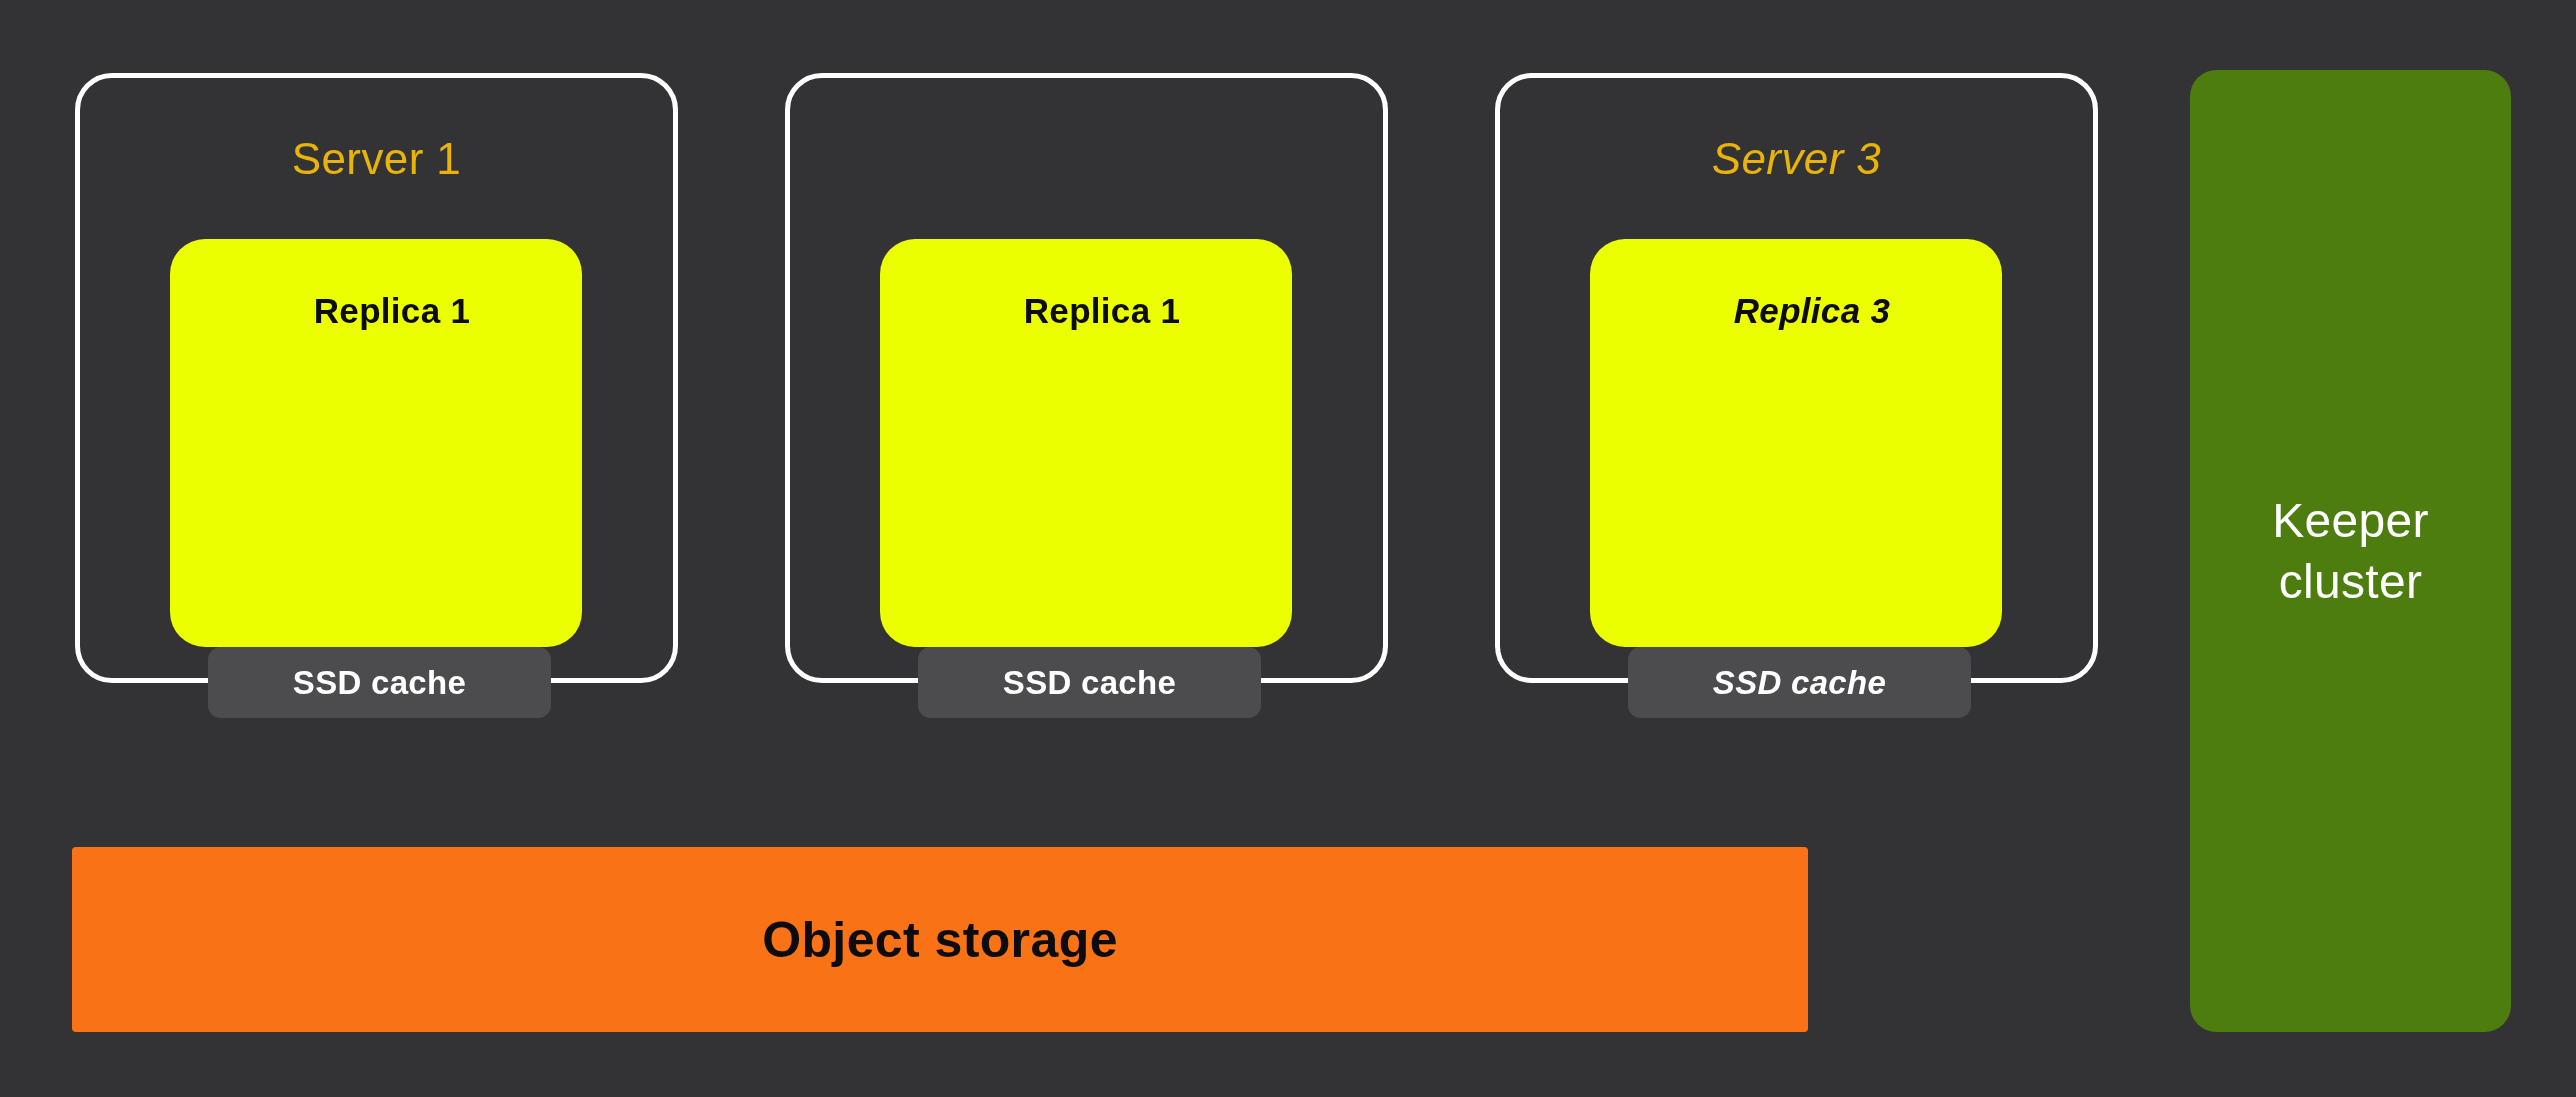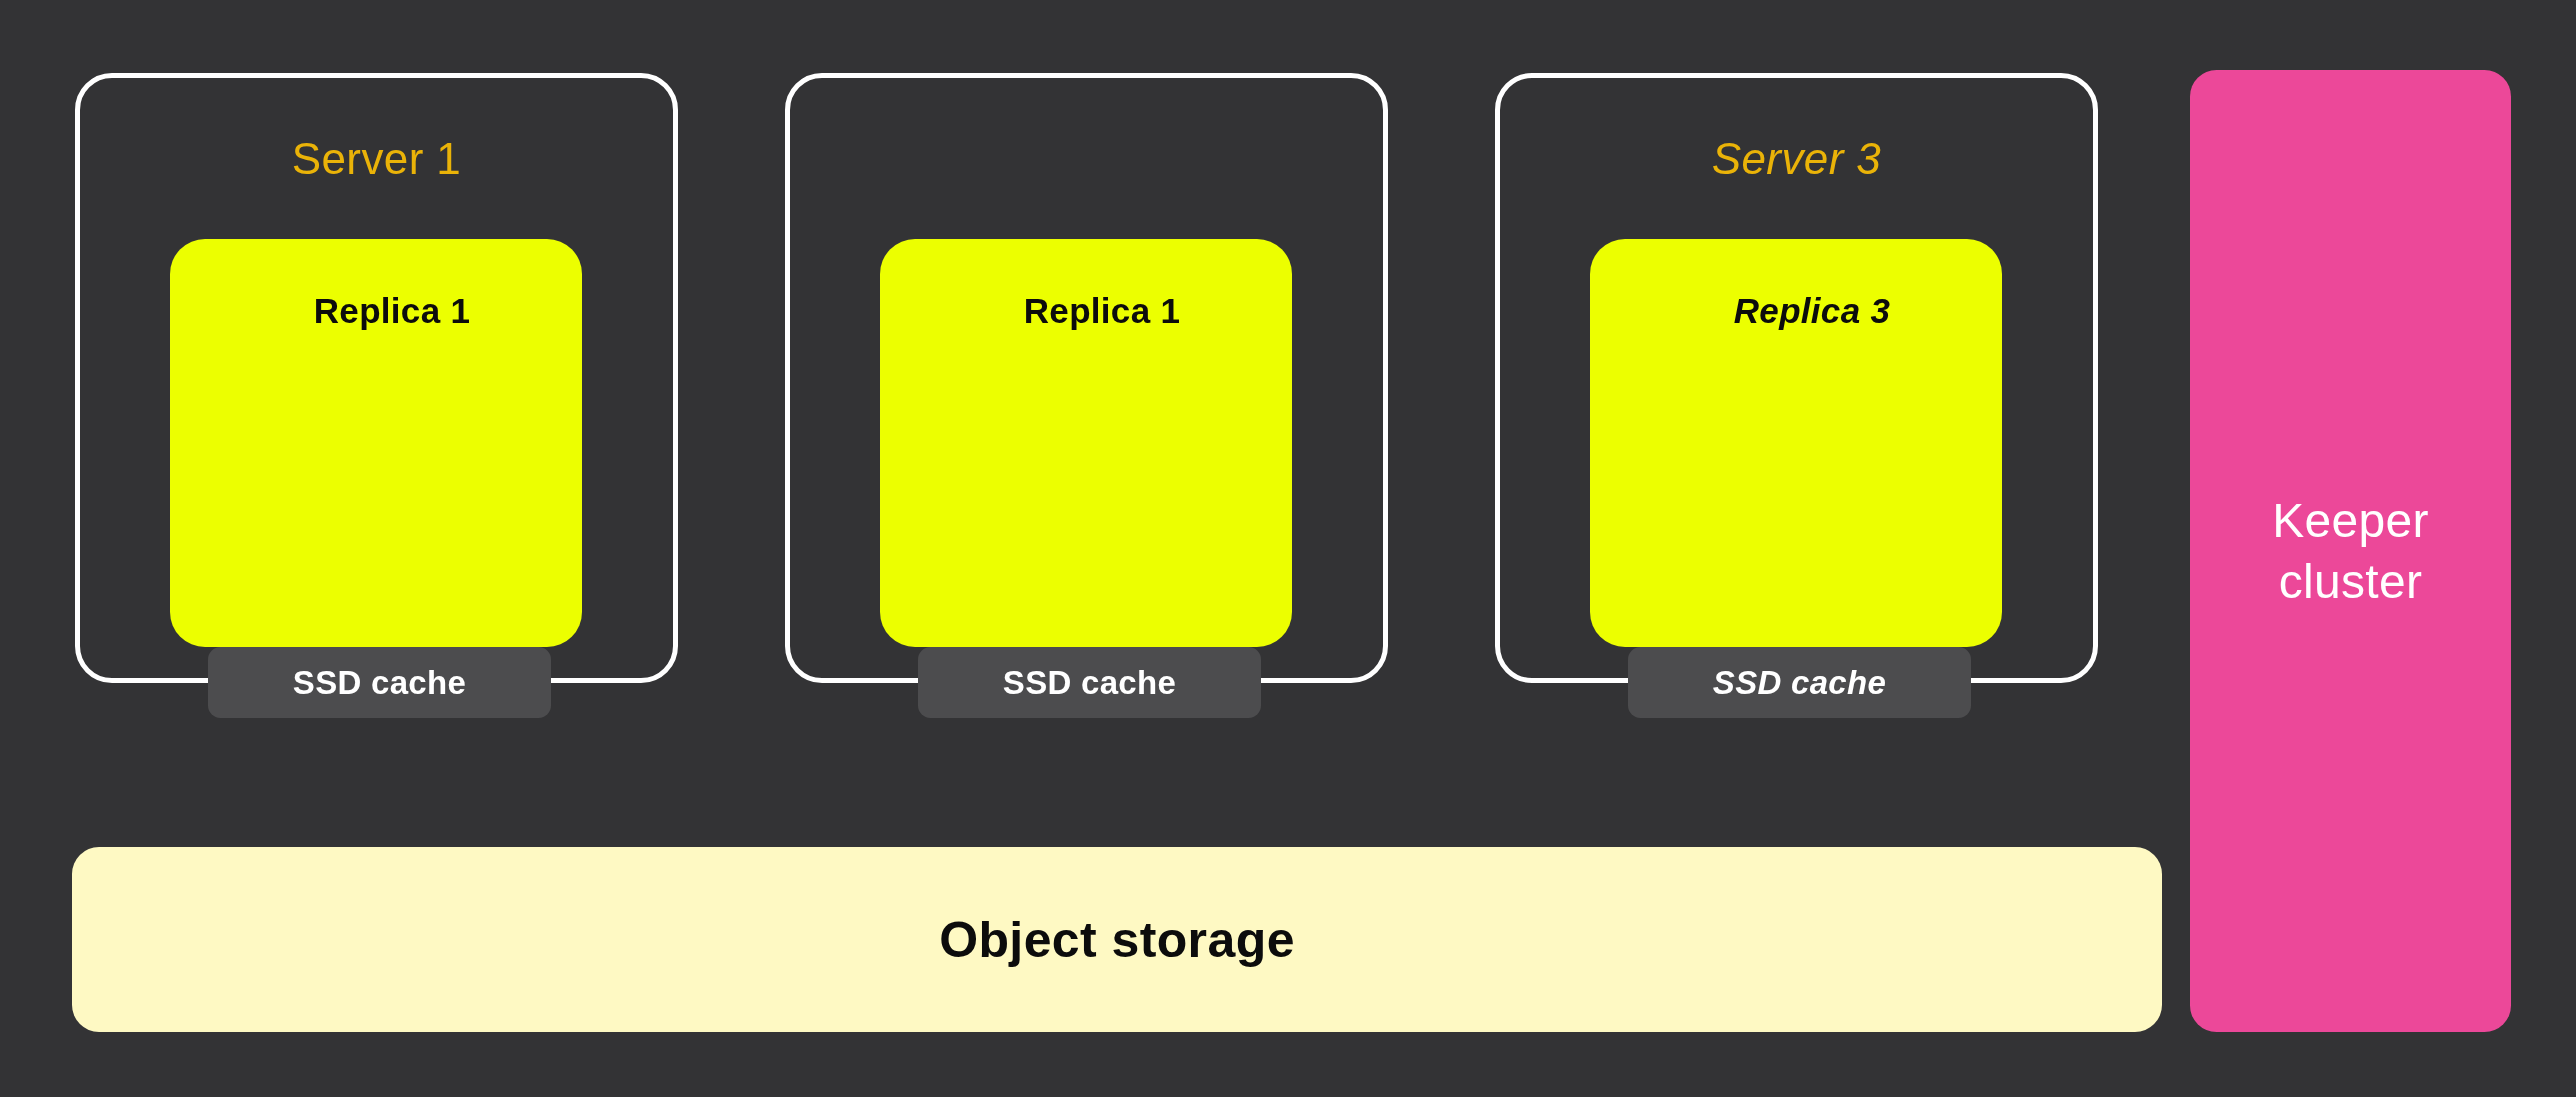--- a/index.html
+++ b/index.html
@@ -85,43 +85,43 @@
     line-height: 33px;
     font-weight: 700;
     color: #ffffff;
     letter-spacing: 0.3px;
   }
   
   .object-storage {
     position: absolute;
     left: 72px;
     top: 847px;
-    width: 2090px;
+    width: 1736px;
     height: 185px;
-    background: #fef9c3;
-    border-radius: 27px;
+    background: #f97316;
+    border-radius: 4px;
     display: flex;
     align-items: center;
     justify-content: center;
   }
   .object-storage-label {
     font-size: 50px;
     line-height: 50px;
     font-weight: 700;
     color: #0c0c0c;
     letter-spacing: 0.4px;
   }
   
   .keeper {
     position: absolute;
     left: 2190px;
     top: 70px;
     width: 321px;
     height: 962px;
-    background: #ec4899;
+    background: #4d7c0f;
     border-radius: 26.5px;
     display: flex;
     align-items: center;
     justify-content: center;
   }
   .keeper-label {
     width: 212px;
     text-align: center;
     font-size: 48px;
     line-height: 61px;

